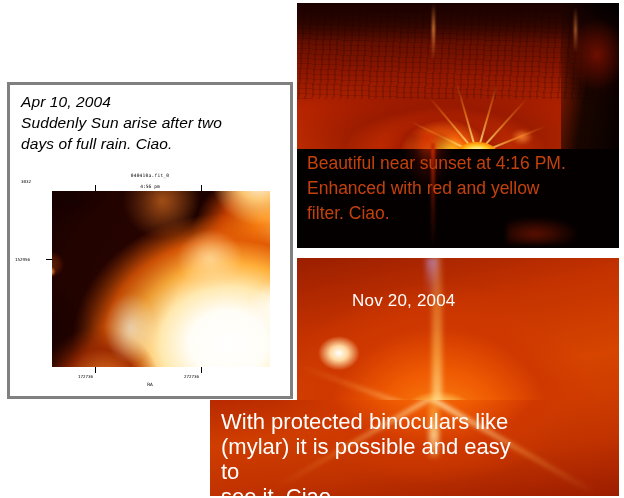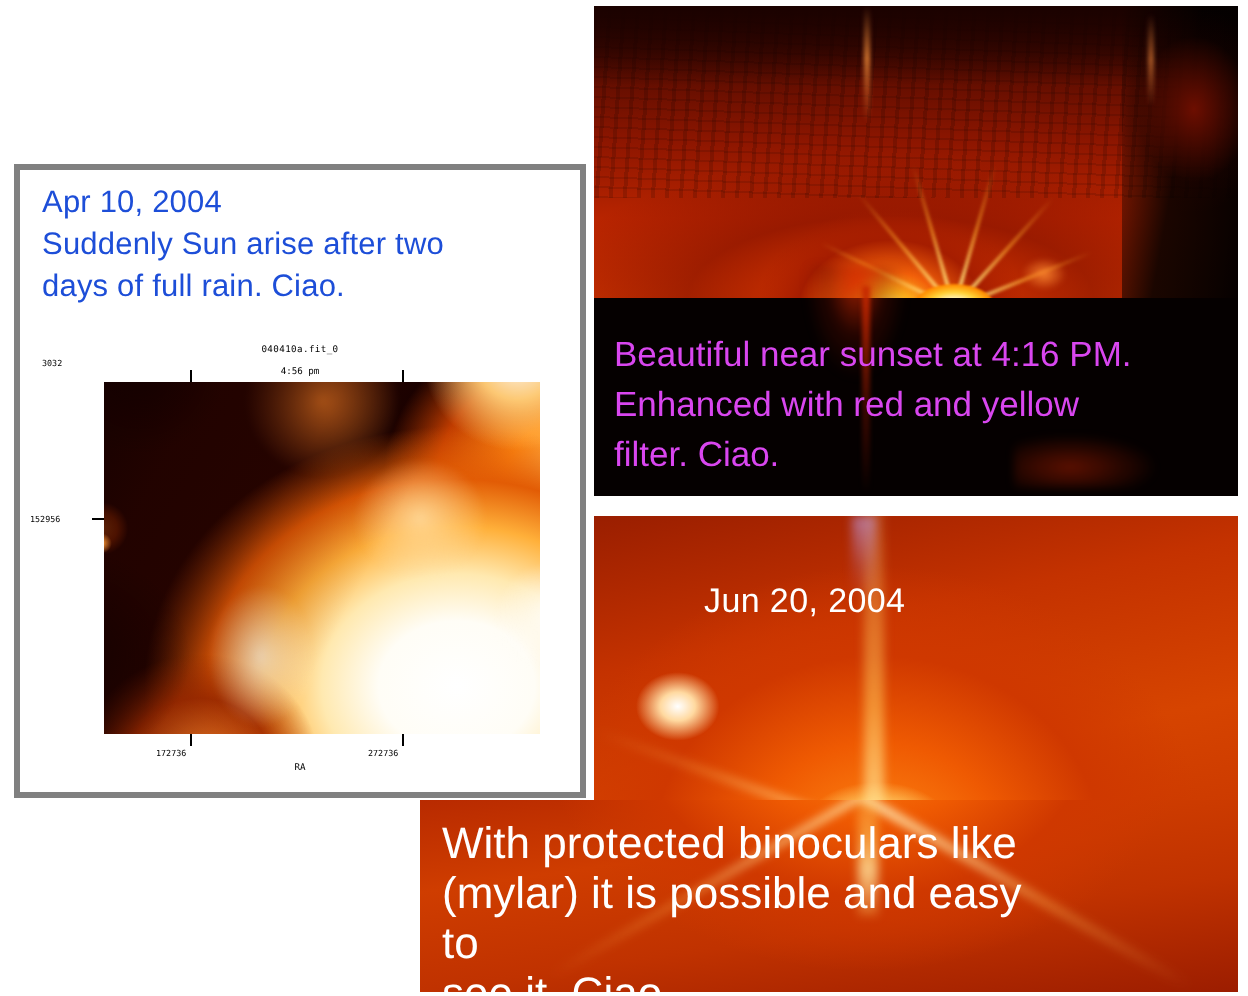--- a/index.html
+++ b/index.html
@@ -25,25 +25,26 @@
     height: 317px;
     background: #ffffff;
     border: 3px solid #808080;
     box-sizing: border-box;
   }
   #left-caption {
     position: absolute;
     left: 11px;
     top: 6px;
     width: 268px;
-    color: #1d4ed8;
+    color: #000000;
     font-size: 15.5px;
     line-height: 21px;
     letter-spacing: 0.1px;
     white-space: pre-line;
+    font-style: italic;
   }
 
   
   #fits-plot {
     position: absolute;
     left: 0px;
     top: 86px;
     width: 280px;
     height: 225px;
     background: #ffffff;
@@ -317,23 +318,23 @@
     position: absolute;
     left: 17px;
     top: 59px;
     color: #ffe430;
     font-size: 17px;
     letter-spacing: .2px;
   }
   #tr-caption {
     position: absolute;
     left: 10px;
-    top: 162px;
+    top: 148px;
     width: 306px;
-    color: #d946ef;
+    color: #c2410c;
     font-size: 17.5px;
     line-height: 25px;
     white-space: pre-line;
   }
 
   
   #br-panel {
     position: absolute;
     left: 297px;
     top: 258px;
@@ -498,21 +499,21 @@
 filter. Ciao.</div>
   </div>
 
   <div id="br-panel">
     <div class="br-art"></div>
     <div class="br-beam-v"></div>
     <div class="br-violet"></div>
     <div class="br-beam-d"></div>
     <div class="br-beam-d2"></div>
 
-    <div id="br-date">Jun 20, 2004</div>
+    <div id="br-date">Nov 20, 2004</div>
   </div>
 
   <div id="br-wide">
     <div class="br-art" style="background:
            radial-gradient(ellipse 14% 52% at 54.5% -58%, #ffffff 0%, #fff3d4 26%, #ffbe50 48%, rgba(240,105,0,0) 80%),
            radial-gradient(ellipse 46% 150% at 54.5% -40%, #ff8a14 0%, #ef5a02 34%, #cf3800 60%, rgba(150,30,0,0) 86%),
            linear-gradient(172deg, #b82a00 0%, #cf3d00 30%, #c03200 62%, #9c1d00 100%);"></div>
     <div class="br-beam-d" style="left:54%; top:-4%; width:190px; transform:rotate(30deg);"></div>
     <div class="br-beam-d2" style="left:54%; top:-4%; width:180px; transform:rotate(150deg);"></div>
     <div class="br-beam-v" style="left:53.6%; top:-10%; height:70%;"></div>

